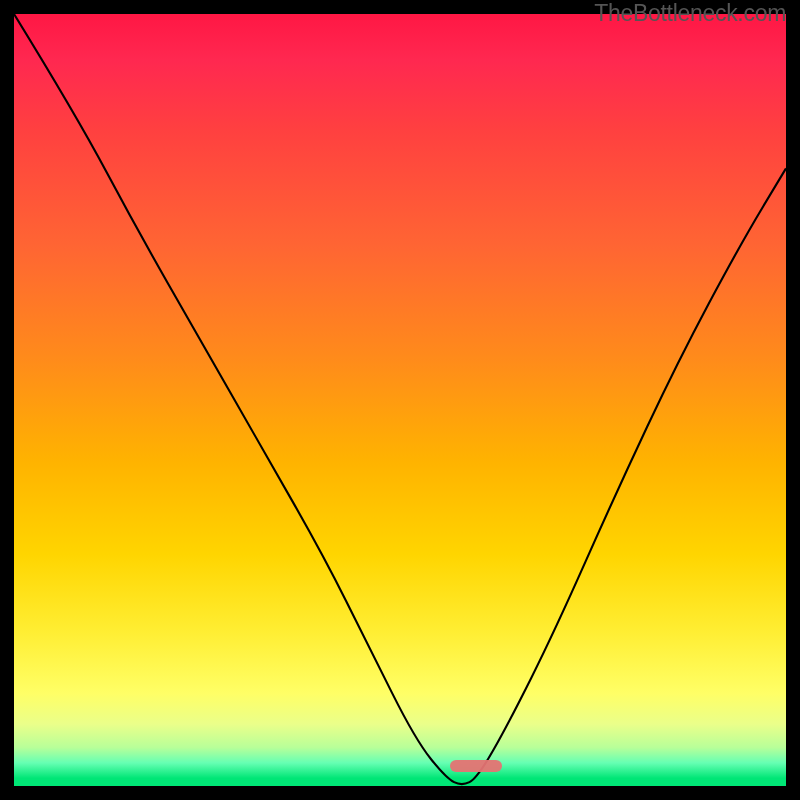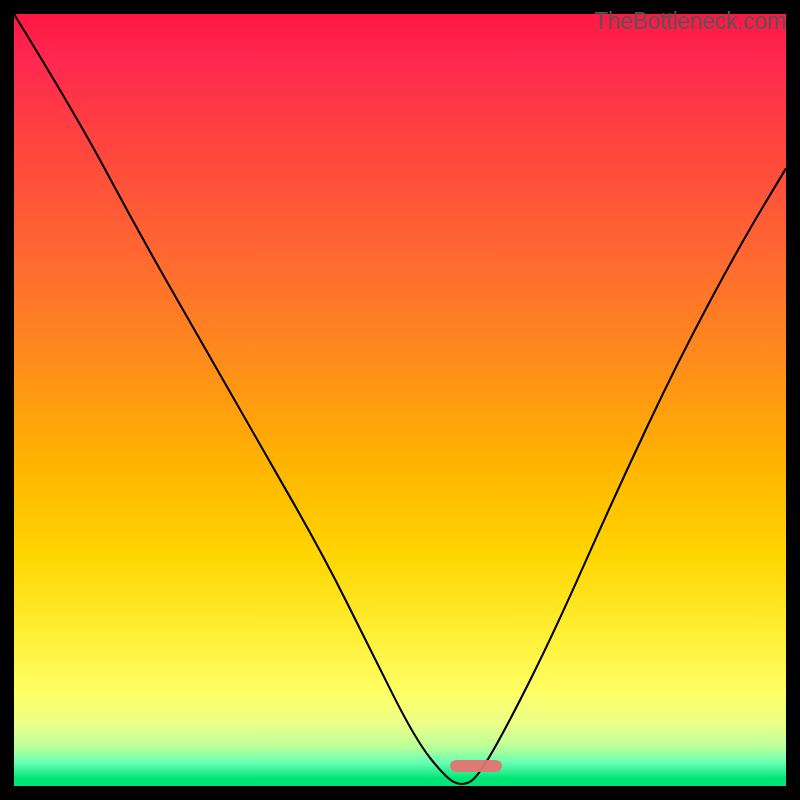--- a/index.html
+++ b/index.html
@@ -44,21 +44,21 @@
   }
   .curve-svg {
     position: absolute;
     left: 0;
     top: 0;
     width: 772px;
     height: 772px;
   }
   .watermark {
     position: absolute;
-    top: 8px;
+    top: 0px;
     right: 14px;
     color: #555;
     font-size: 23px;
     letter-spacing: -0.3px;
     font-weight: 400;
   }
   .bottom-marker {
     position: absolute;
     width: 52px;
     height: 12px;

